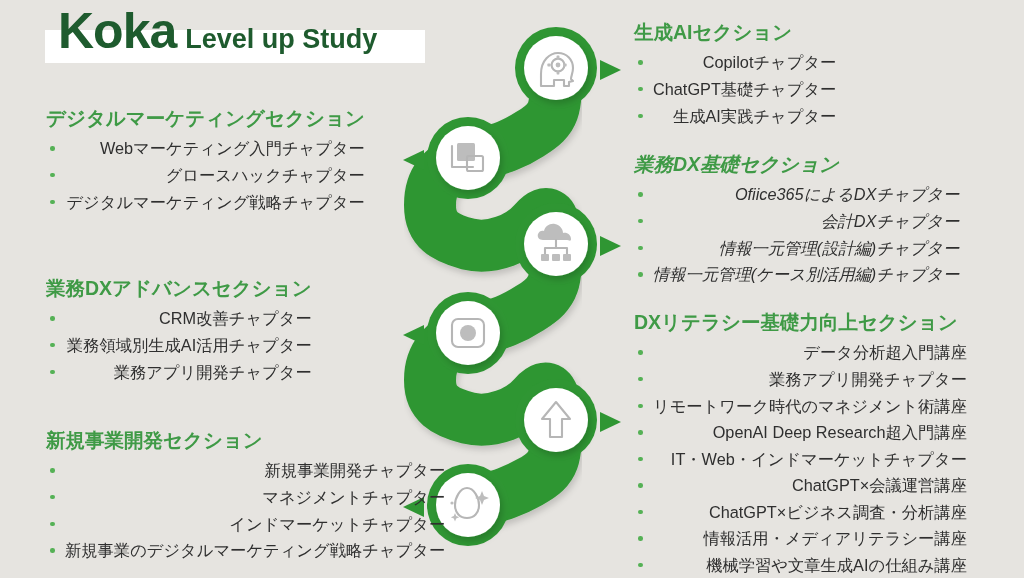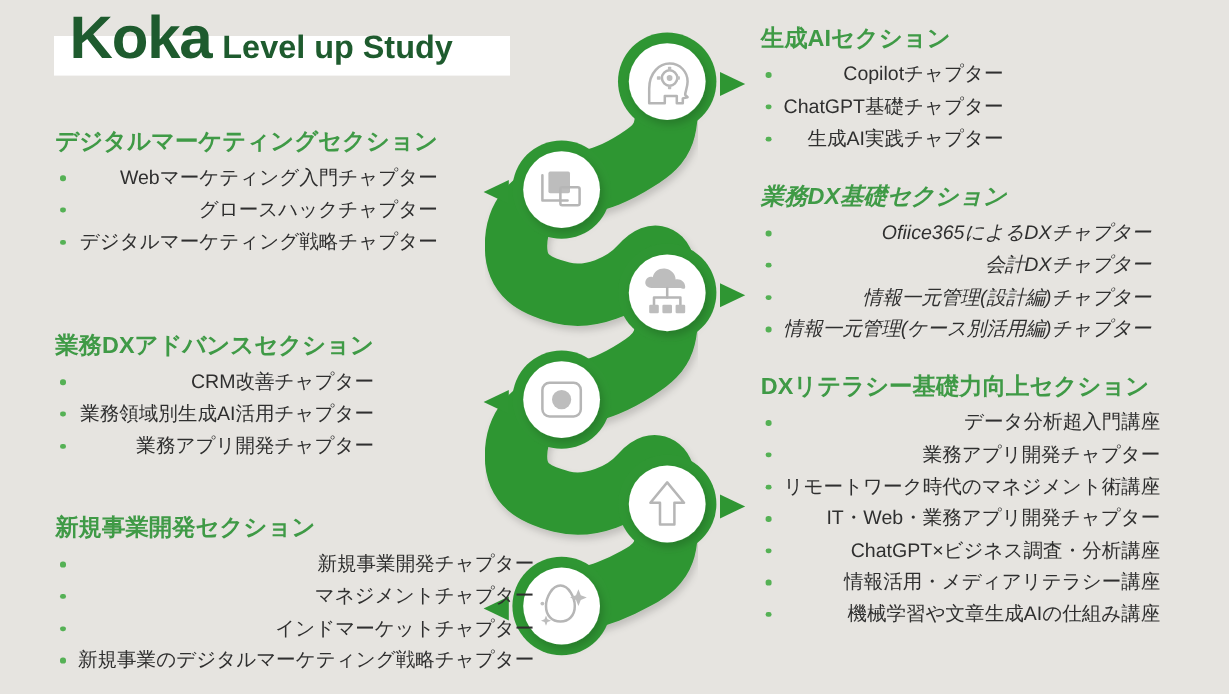--- a/index.html
+++ b/index.html
@@ -243,20 +243,22 @@
       <li class="bullet-item">情報一元管理(ケース別活用編)チャプター</li>
     </ul>
   </div>
 
   <div class="section sec-lit">
     <div class="section-heading">DXリテラシー基礎力向上セクション</div>
     <ul class="bullet-list">
       <li class="bullet-item">データ分析超入門講座</li>
       <li class="bullet-item">業務アプリ開発チャプター</li>
       <li class="bullet-item">リモートワーク時代のマネジメント術講座</li>
-      <li class="bullet-item">IT・Web・業務アプリ開発チャプター</li>
+      <li class="bullet-item">OpenAI Deep Research超入門講座</li>
+      <li class="bullet-item">IT・Web・インドマーケットチャプター</li>
+      <li class="bullet-item">ChatGPT×会議運営講座</li>
       <li class="bullet-item">ChatGPT×ビジネス調査・分析講座</li>
       <li class="bullet-item">情報活用・メディアリテラシー講座</li>
       <li class="bullet-item">機械学習や文章生成AIの仕組み講座</li>
     </ul>
   </div>
 
 </div>
 
 </body></html>

